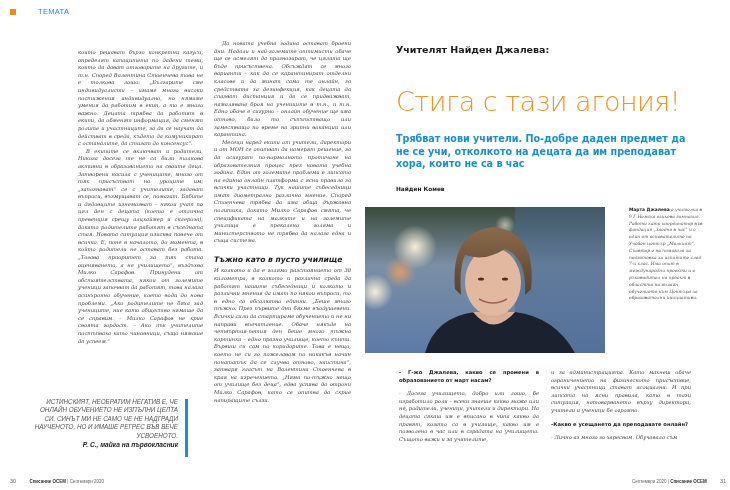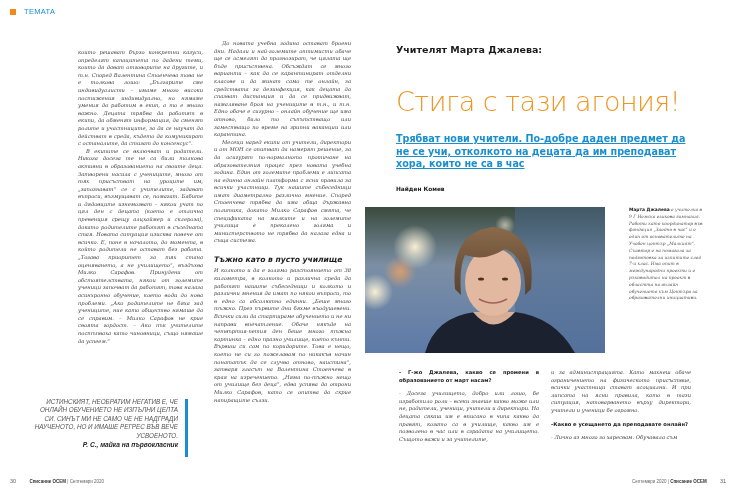--- a/index.html
+++ b/index.html
@@ -1,42 +1,42 @@
 <!DOCTYPE html>
 <html><head>
 <meta charset="utf-8">
 <style>
   html, body { margin: 0; padding: 0; }
   body {
     width: 730px; height: 490px; position: relative; overflow: hidden;
     background: #ffffff; font-family: "DejaVu Sans", sans-serif; color: #333;
   }
   .abs { position: absolute; }
-  .section-tag { left: 10px; top: 7px; display: flex; align-items: center; gap: 8px; }
+  .section-tag { left: 10px; top: 7px; display: flex; align-items: center; gap: 22px; }
   .section-tag .sq { width: 6px; height: 6px; background: #f08a1c; display: inline-block; }
   .section-tag .lbl { font-family: "Liberation Sans", sans-serif; font-size: 7.5px; color: #1a8fcf; letter-spacing: 0.3px; }
   .body-text {
     font-family: "DejaVu Serif", serif; font-style: italic; font-size: 5.2px; line-height: 7.6px;
     color: #3a3a3a; text-align: justify; margin: 0;
   }
   .body-text p { margin: 0; text-indent: 0; }
   .body-text p.indent { text-indent: 8px; }
   .col1 { left: 78px; top: 49px; width: 125px; }
   .col2 { left: 214px; top: 40px; width: 137px; }
   .subhead { font-family: "DejaVu Sans", sans-serif; font-weight: bold; font-size: 7.6px; line-height: 8.4px; color: #1c1c1c; margin: 0 0 3px 0; }
   .pull-quote { left: 28px; top: 398px; width: 150px; text-align: right; }
   .pull-quote .q { font-family: "Liberation Sans", sans-serif; font-style: italic; font-size: 6.3px; line-height: 8.4px; color: #555; text-transform: uppercase; margin: 0; }
   .pull-quote .src { font-family: "Liberation Sans", sans-serif; font-style: italic; font-weight: bold; font-size: 6.6px; color: #222; margin-top: 1px; }
   .quote-bar { left: 185px; top: 399px; width: 3px; height: 58px; background: #1a8fcf; }
   .footer { top: 478px; font-family: "Liberation Sans", sans-serif; font-size: 4.5px; color: #666; }
   .footer b { color: #333; }
   .footer .num { font-size: 5.5px; margin-right: 12px; }
   .article-kicker { left: 396px; top: 44px; font-family: "DejaVu Sans", sans-serif; font-weight: bold; font-size: 9.5px; color: #1c1c1c; }
   .article-title { left: 396px; top: 57px; width: 300px; font-family: "DejaVu Sans", sans-serif; font-weight: 200; font-size: 27px; line-height: 25px; color: #f0941e; letter-spacing: -0.5px; margin-top: 32px; }
-  .lead { left: 396px; top: 133px; width: 300px; font-family: "DejaVu Sans", sans-serif; font-weight: bold; font-size: 9.6px; line-height: 12.6px; color: #1a8fcf; text-decoration: underline; }
+  .lead { left: 396px; top: 133px; width: 300px; font-family: "DejaVu Sans", sans-serif; font-weight: bold; font-size: 9.6px; line-height: 12.6px; color: #1a8fcf; }
   .byline { left: 396px; top: 186px; font-family: "DejaVu Sans", sans-serif; font-weight: bold; font-size: 5.8px; color: #222; }
   .photo { left: 365px; top: 207px; width: 240px; height: 146px; overflow: hidden; }
   .caption { left: 629px; top: 207px; width: 75px; font-family: "DejaVu Serif", serif; font-style: italic; font-size: 4.4px; line-height: 6.8px; color: #555; }
   .caption b { color: #222; font-style: normal; font-family: "DejaVu Sans", sans-serif; }
   .int-col { font-family: "DejaVu Serif", serif; font-style: italic; font-size: 5.2px; line-height: 7.6px; color: #3a3a3a; text-align: justify; }
   .int-col p { margin: 0 0 6px 0; }
   .int-col .qn { font-family: "DejaVu Sans", sans-serif; font-style: normal; font-weight: bold; color: #222; }
   .int1 { left: 399px; top: 369px; width: 140px; }
   .int2 { left: 551px; top: 369px; width: 140px; }
 </style>
@@ -66,21 +66,21 @@
 </div>
 <div class="abs quote-bar"></div>
 
 <div class="abs footer" style="left:10px;">
   <span class="num">30</span>
   <b>Списание ОСЕМ</b>
   <span> | </span>
   <span>Септември 2020</span>
 </div>
 
-<div class="abs article-kicker">Учителят Марта Джалева:</div>
+<div class="abs article-kicker">Учителят Найден Джалева:</div>
 <div class="abs article-title">Стига с тази агония!</div>
 <div class="abs lead">Трябват нови учители. По-добре даден предмет да не се учи, отколкото на децата да им преподават хора, които не са в час</div>
 <div class="abs byline">Найден Комев</div>
 
 <div class="abs photo">
   <svg width="240" height="146" viewBox="0 0 240 146">
     <defs>
       <linearGradient id="bg" x1="0" y1="0" x2="0" y2="1">
         <stop offset="0" stop-color="#3a4a3c"></stop>
         <stop offset="0.4" stop-color="#7b8fa5"></stop>

